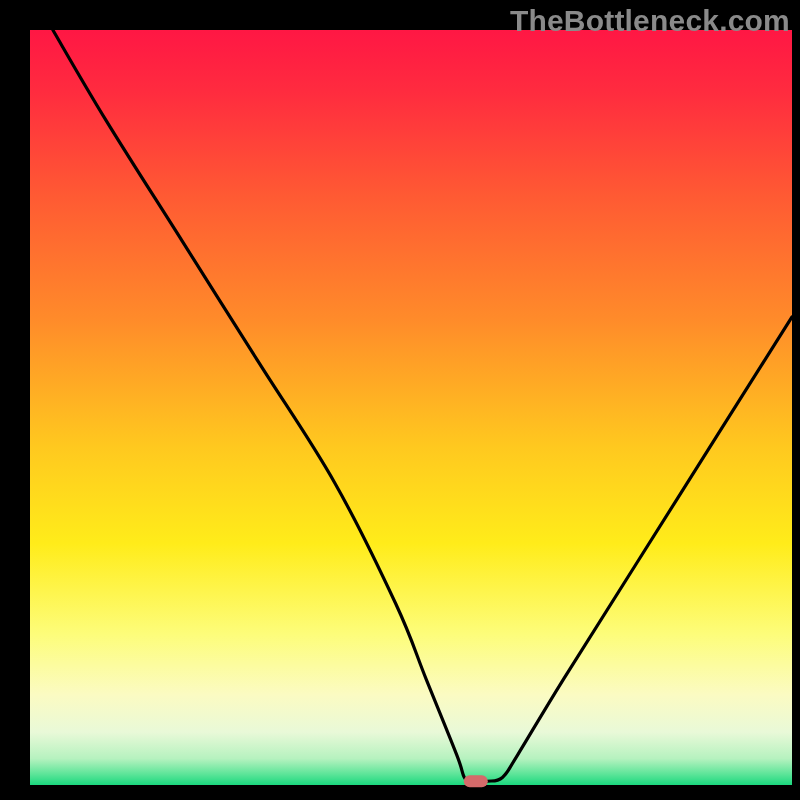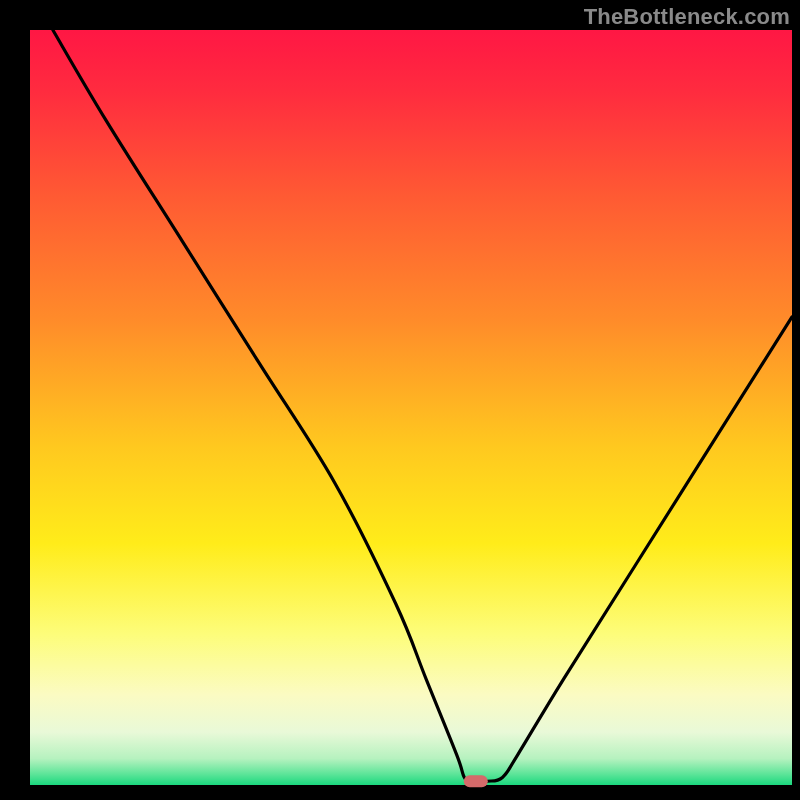--- a/index.html
+++ b/index.html
@@ -13,21 +13,21 @@
   .chart-container {
     position: relative;
     width: 800px;
     height: 800px;
   }
   .watermark {
     position: absolute;
     top: 4px;
     right: 10px;
     font-family: Arial, Helvetica, sans-serif;
-    font-size: 22px;
+    font-size: 30px;
     font-weight: bold;
     color: #8a8a8a;
     z-index: 20;
     letter-spacing: 0.2px;
   }
   svg {
     display: block;
     position: absolute;
     left: 0;
     top: 0;

